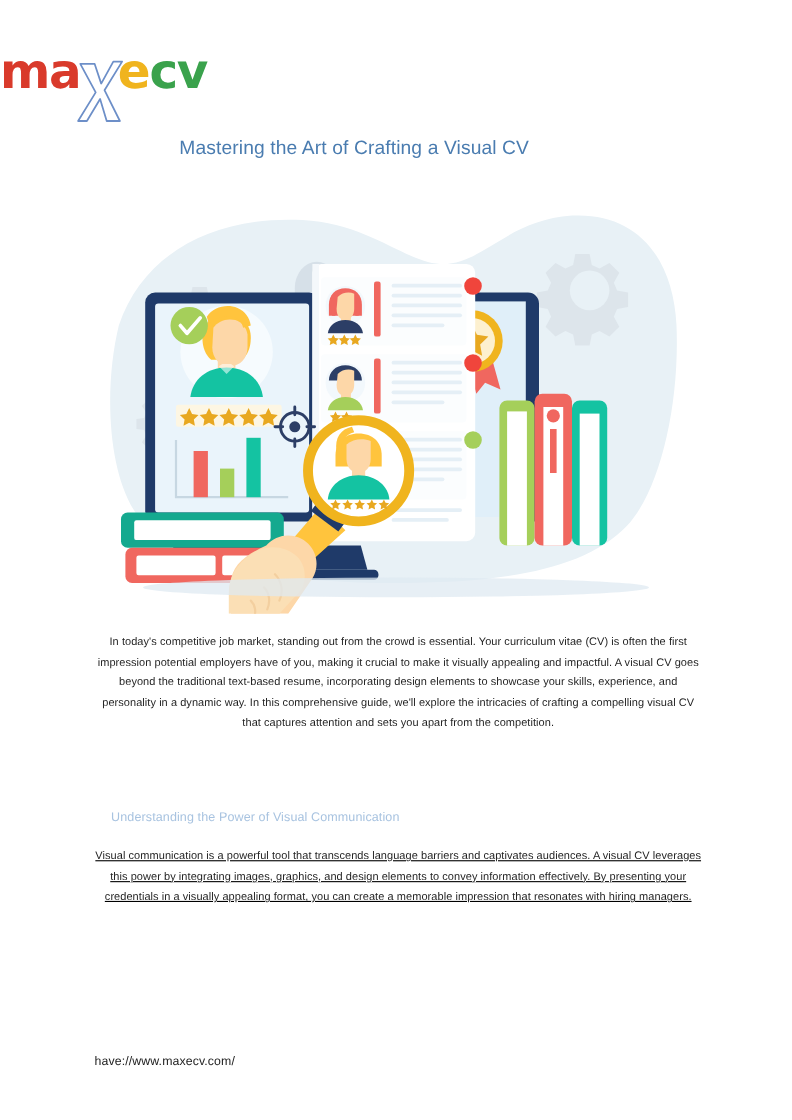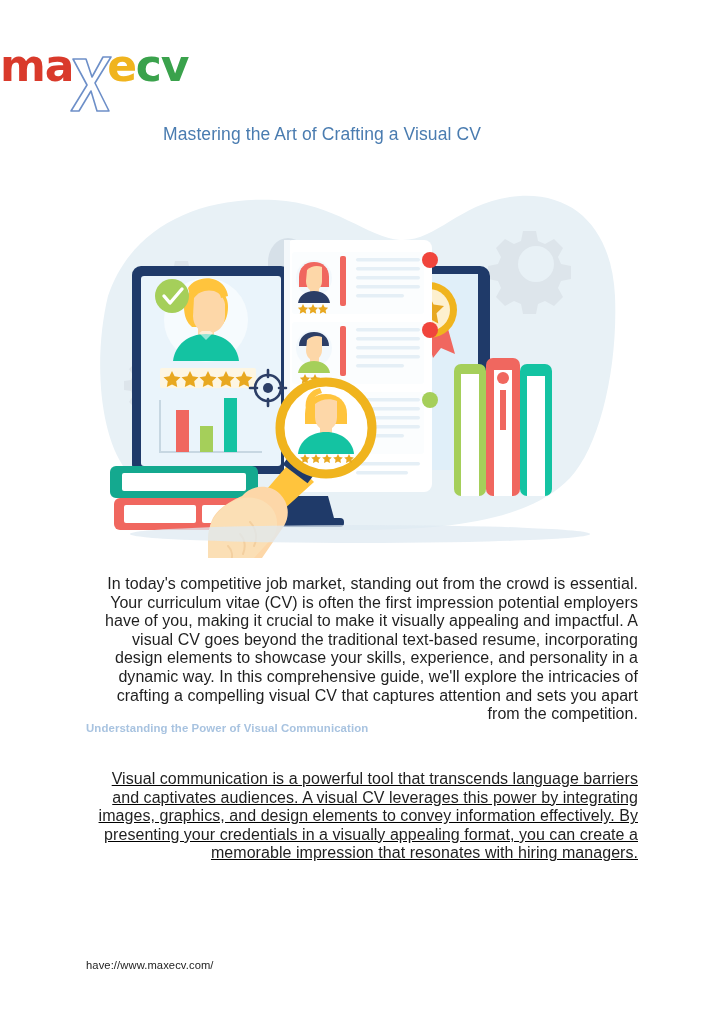--- a/index.html
+++ b/index.html
@@ -84,36 +84,36 @@
   .illo svg { display: block; width: 100%; height: 100%; }
 
   
   .body-col {
     position: absolute;
     left: 86px;
     width: 552px;
   }
   p.para {
     margin: 0;
-    font-size: 16px;
+    font-size: 10px;
     line-height: 18.6px;
     color: #1f1f1f;
     letter-spacing: 0.05px;
-    text-align: right;
+    text-align: center;
   }
   .para-1 { top: 575px; }
   .para-2 { top: 770px; }
 
   h2.subhead {
     position: absolute;
     left: 86px;
     top: 722px;
-    margin: 0;
+    margin: 15px;
     font-size: 11.4px;
-    font-weight: 700;
+    font-weight: 400;
     color: #a8c3e0;
     letter-spacing: 0.1px;
   }
 
   .url {
     position: absolute;
     left: 86px;
     top: 959px;
     font-size: 11.2px;
     color: #222222;

